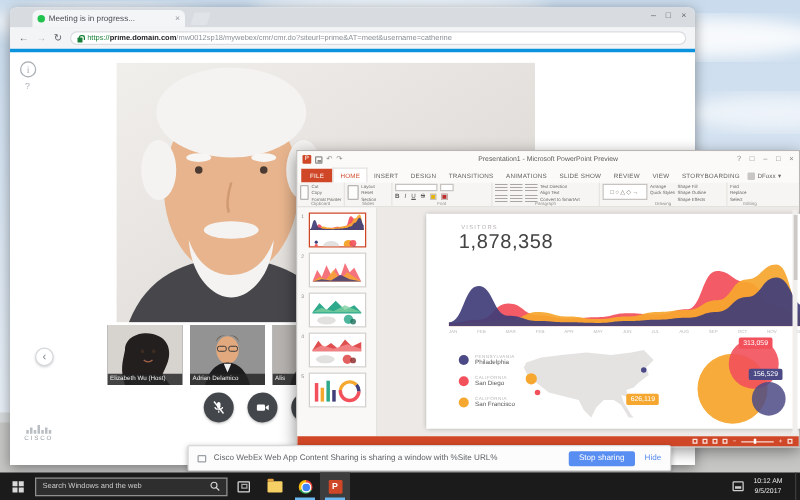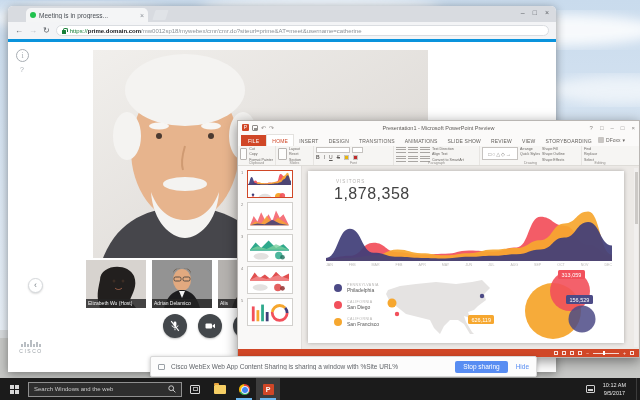--- a/index.html
+++ b/index.html
@@ -77,21 +77,21 @@
   .chip { width:5px; height:5px; border:1px solid #c6c3c0; }
   .shapesbox { width:36px; height:13px; background:#fff; border:1px solid #c6c3c0; font-size:5px; color:#7b7875; line-height:12px; text-align:center; letter-spacing:1px; overflow:hidden; }
   .parlines { width:10px; height:7px; background:repeating-linear-gradient(#a9a6a3 0 1px, transparent 1px 2.4px); }
 
   .ppt-body { position:absolute; top:45px; left:0; right:0; bottom:8px; background:#ece9e6; display:flex; }
   .thumb-panel { width:64px; background:#f9f8f7; border-right:1px solid #e0ddda; padding-top:4px; flex:none; }
   .thumbrow { display:flex; gap:2px; margin:0 0 4px 3px; align-items:flex-start; }
   .thumb-num { font-size:4px; color:#8a8784; width:4px; }
   .mini-slide { width:46px; height:28px; background:#fff; border:1px solid #d2d0cd; overflow:hidden; }
   .mini-slide.sel { border:1.5px solid #d04727; }
-  .slide-zone { flex:1; position:relative; }
+  .slide-zone { flex:1; position:relative;margin-left:33px; }
   .slide { position:absolute; left:6px; top:5px; width:316px; height:172px; background:#fff; box-shadow:0 0 4px rgba(0,0,0,.28); overflow:hidden; }
   .vscroll { position:absolute; right:1px; top:2px; bottom:2px; width:4px; background:#f1efee; }
   .vscroll i { position:absolute; left:0.5px; top:4px; width:3px; height:52px; background:#ccc9c6; }
   .visitors-label { position:absolute; left:28px; top:8px; font-size:4.6px; color:#b6b4b2; letter-spacing:1px; }
   .visitors-total { position:absolute; left:26px; top:14px; font-size:16px; color:#434343; letter-spacing:.5px; }
   #visitors-svg { position:absolute; left:18px; top:38px; }
   .months { position:absolute; left:18px; top:92px; width:286px; display:flex; justify-content:space-between; }
   .months span { font-size:3.6px; color:#bcbab8; }
   .legend { position:absolute; left:26px; top:112px; }
   .legend-item { display:flex; align-items:center; gap:5px; margin-bottom:7px; }

